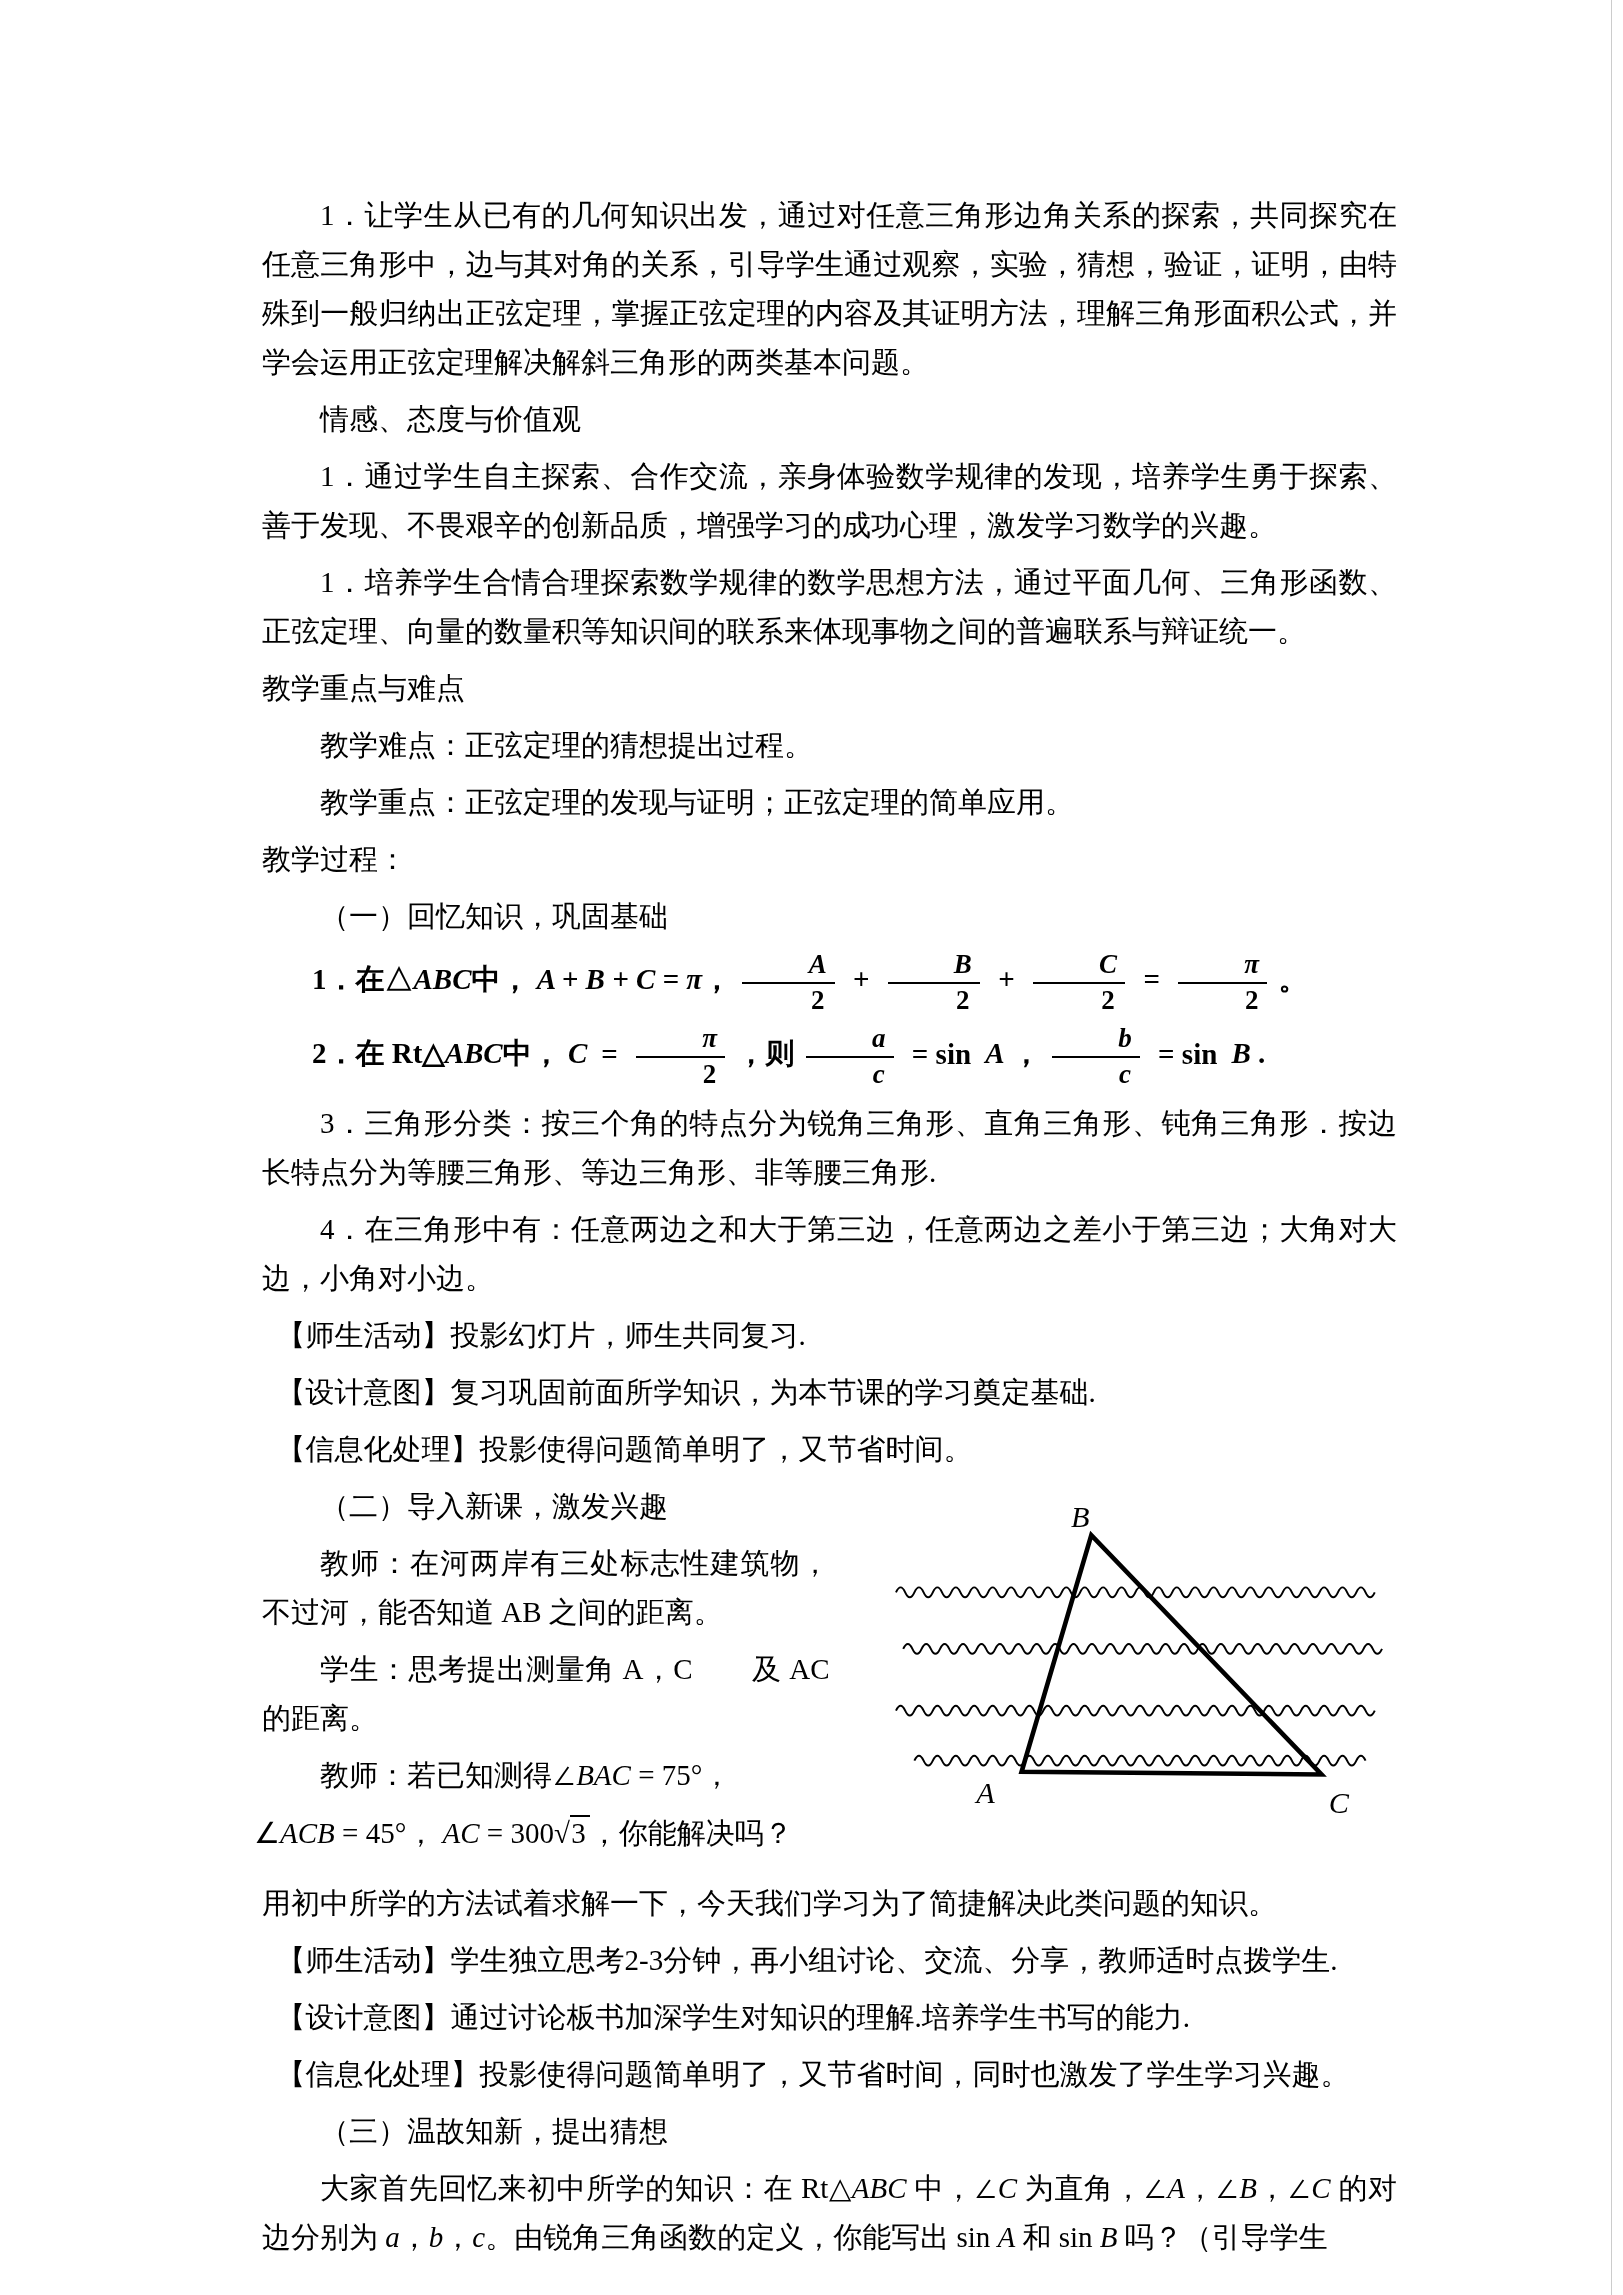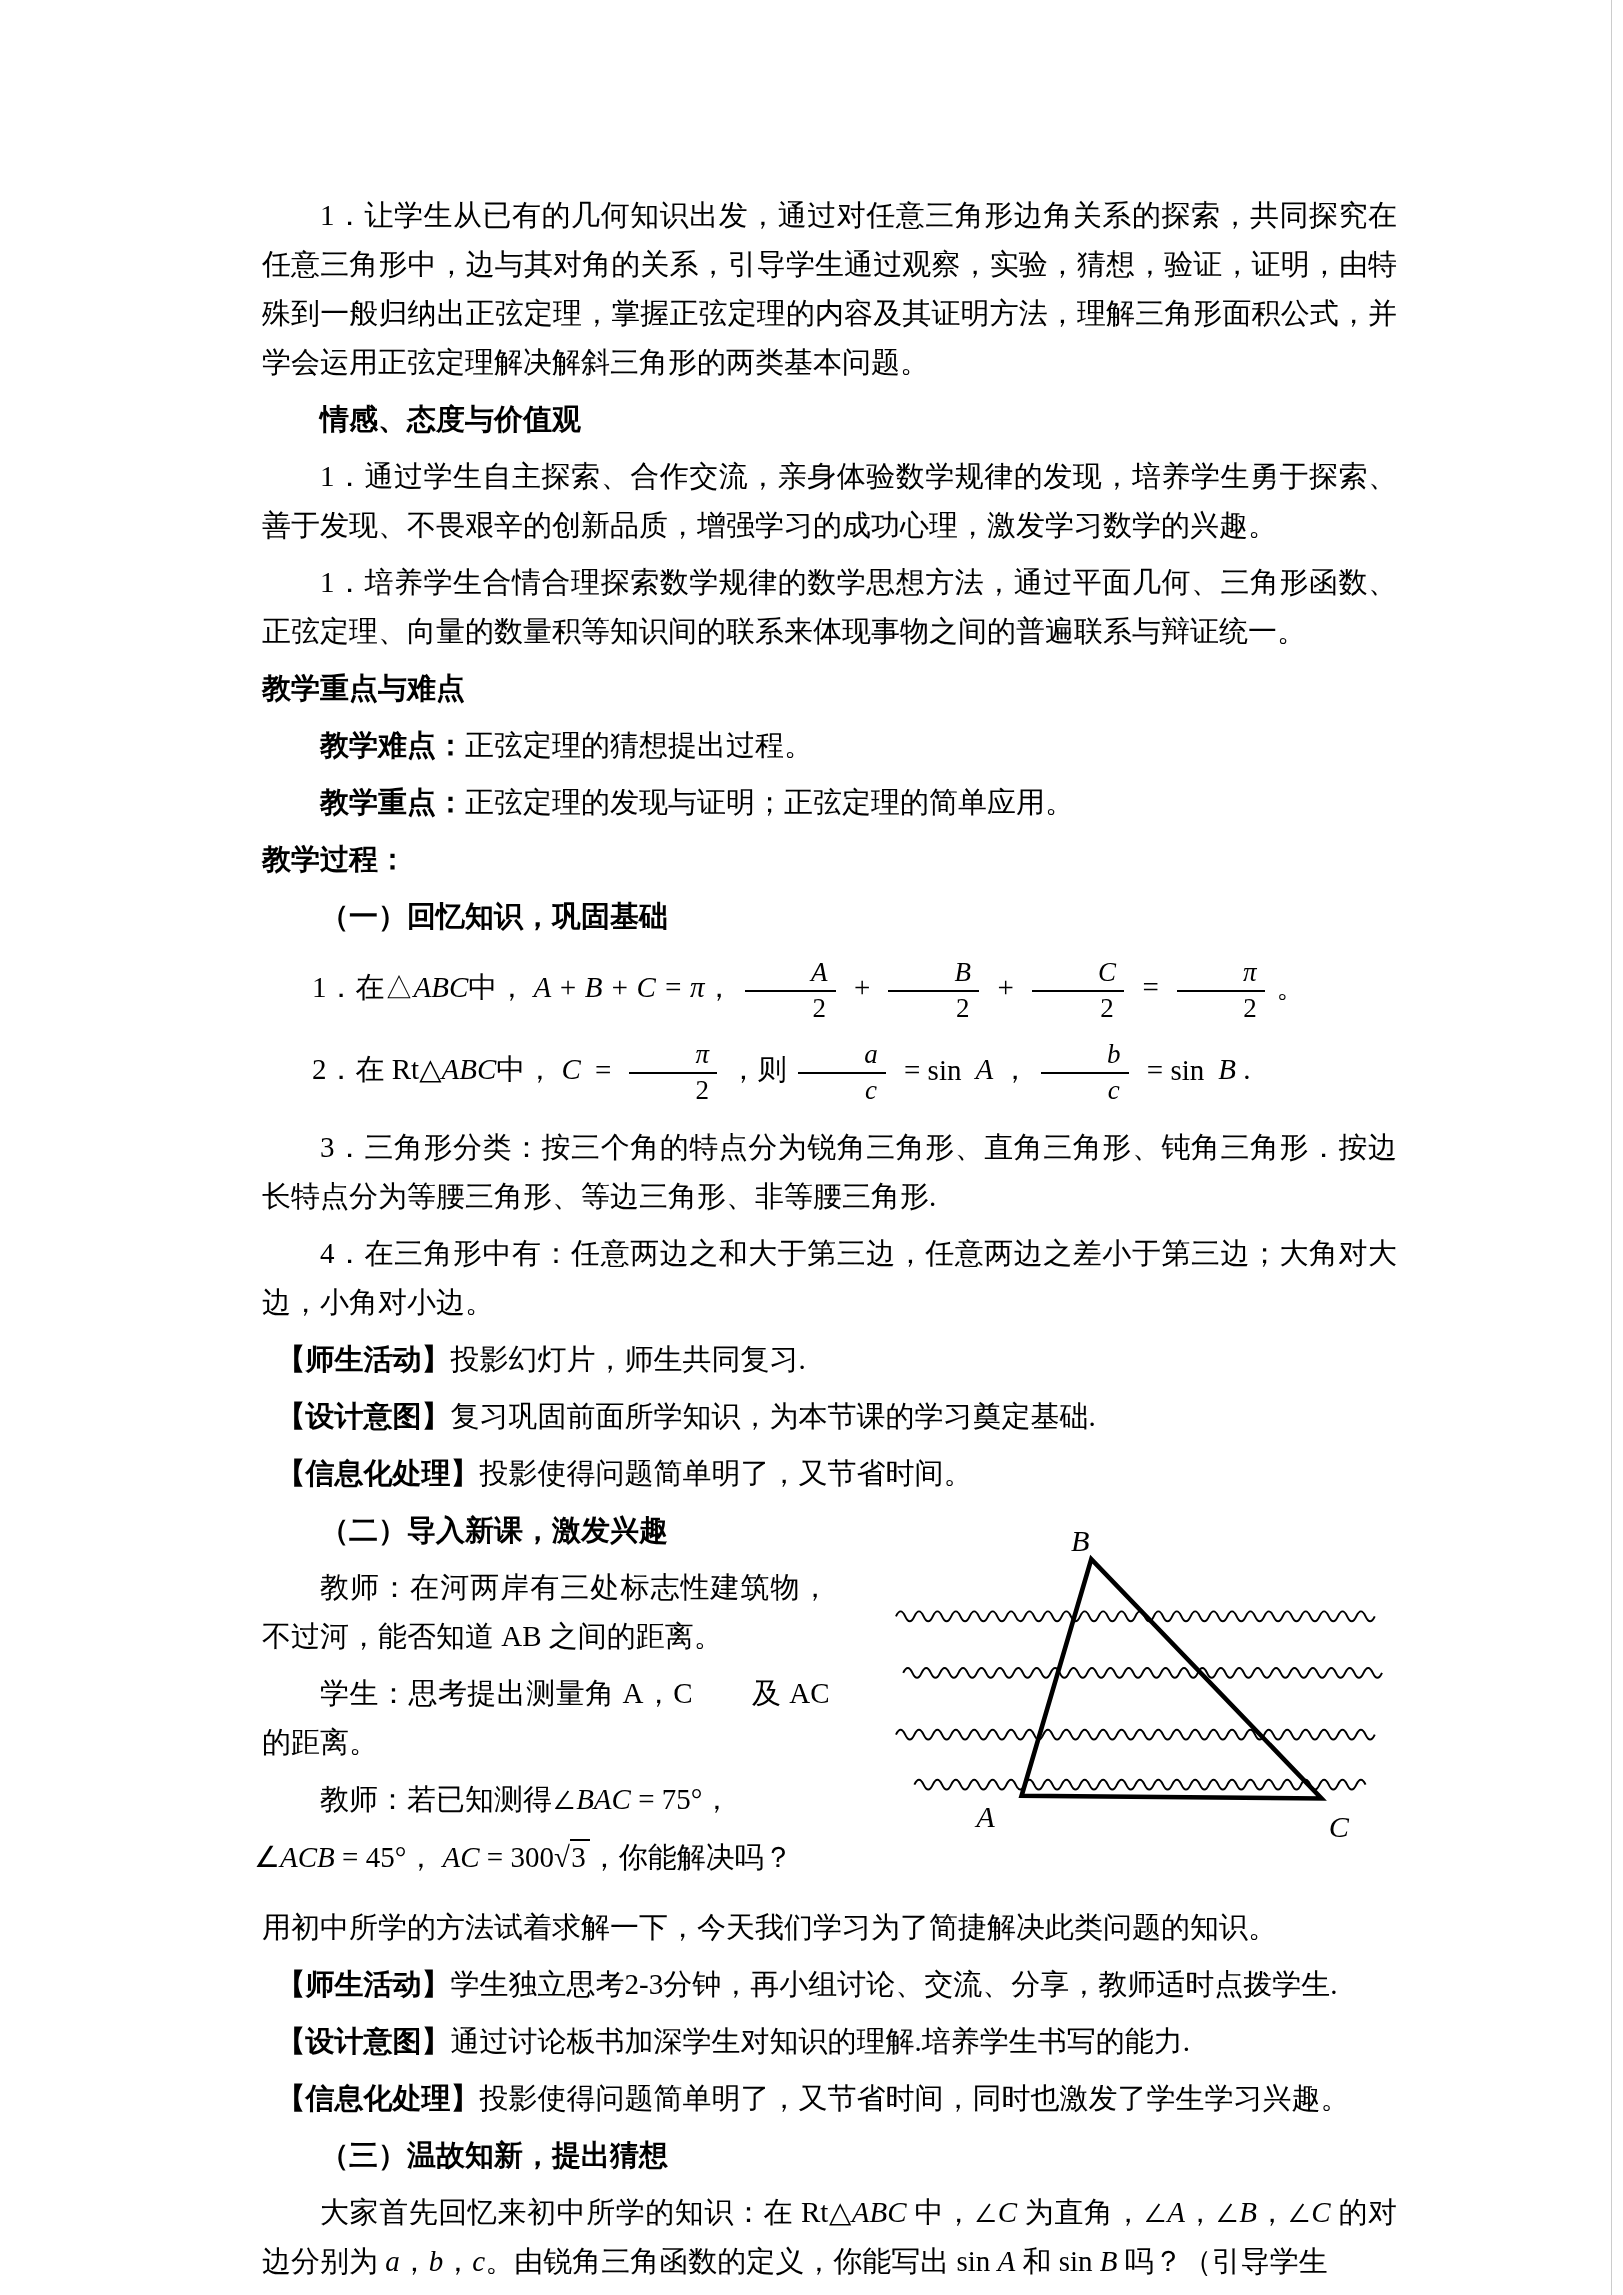--- a/index.html
+++ b/index.html
@@ -19,24 +19,24 @@
     left: 254px;
     top: 183px;
     width: 1151px;
     font-size: 29px;
     line-height: 49px;
     text-align: justify;
   }
   p { margin: 8px; padding: 0; text-indent: 2em; }
   .flush { text-indent: 0; }
   .bracket { text-indent: 0.5em; }
-  .bold { font-weight: bold; }
+  .bold { font-weight: normal; }
   .it { font-style: italic; }
 
-  .mathline { line-height: normal; margin: 17px 0; text-indent: 2em; }
+  .mathline { line-height: normal; margin: 9px 0; text-indent: 2em; font-weight: bold; }
   .mathline .op { margin: 0 6.8px; }
   .frac {
     display: inline-block;
     vertical-align: middle;
     text-align: center;
     line-height: 1.1;
     margin: 0 4.1px;
     font-size: 27px;
   }
   .frac .num { display: block; border-bottom: 2px solid #000; padding: 0 8.2px 2px; }

